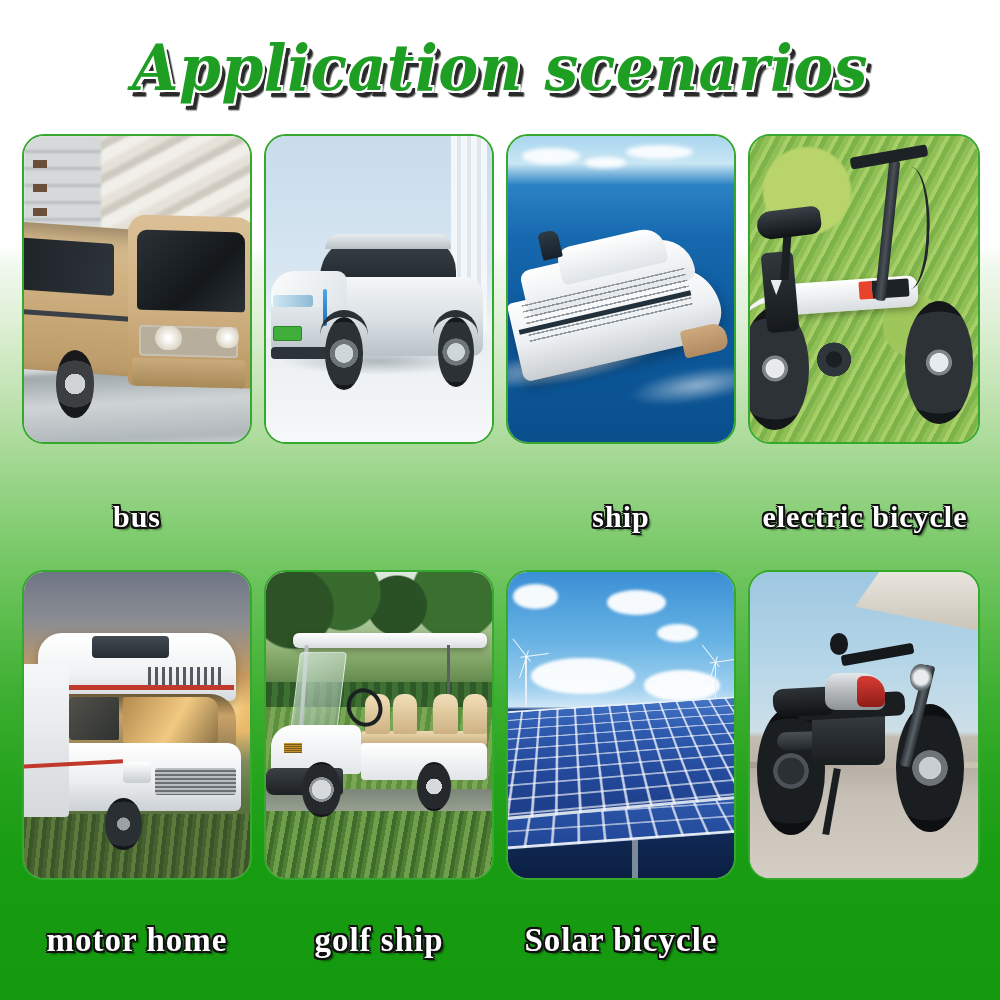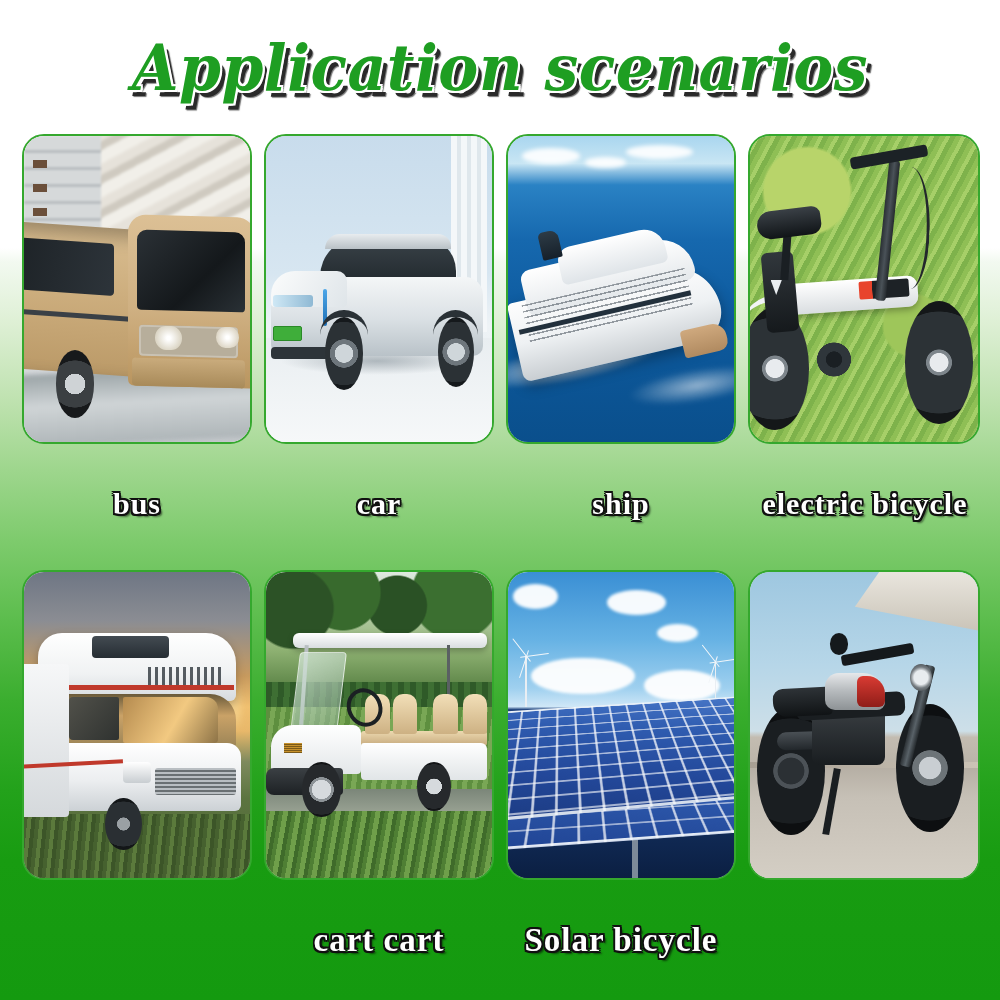--- a/index.html
+++ b/index.html
@@ -69,21 +69,21 @@
     color:#ffffff;
     white-space:nowrap;
     text-shadow:
       -1.6px -1.6px 0 #111, 1.6px -1.6px 0 #111,
       -1.6px  1.6px 0 #111, 1.6px  1.6px 0 #111,
        0 -1.8px 0 #111, 0 1.8px 0 #111,
       -1.8px 0 0 #111, 1.8px 0 0 #111,
        3px 3px 2px rgba(0,0,0,0.55);
     letter-spacing:1px;
   }
-  .cap-r1{top:487px;font-size:30px;}
+  .cap-r1{top:500px;font-size:30px;}
   .cap-r2{top:922px;font-size:33px;}
 
   
 
   
   .sc-bus{background:linear-gradient(160deg,#e9eaec 0%,#dfe1e3 40%,#cfd3d6 75%,#c2c6c9 100%);}
   .bus-bldgL{position:absolute;left:0;top:0;width:34%;height:62%;
     background:repeating-linear-gradient(to bottom,#d6d9da 0px,#d6d9da 14px,#b9bec1 14px,#b9bec1 17px);
     filter:blur(1.2px);}
   .bus-bldgR{position:absolute;left:30%;top:-6%;width:78%;height:64%;
@@ -455,21 +455,20 @@
           <div class="eb-seat"></div>
           <div class="eb-stem"></div>
           <div class="eb-cable"></div>
           <div class="eb-bar"></div>
           <div class="eb-crank"></div>
         </div>
       </div>
     </div>
 
     <div class="caption cap-r1" style="left:22px;width:230px;">bus</div>
-    <div class="caption cap-r1" style="left:264px;width:230px;">car</div>
     <div class="caption cap-r1" style="left:740px;width:250px;">electric  bicycle</div>
     <div class="caption cap-r1" style="left:506px;width:230px;">ship</div>
 
     <div class="cell" style="left:22px;top:570px;width:230px;height:310px;">
       <div class="card">
         <div class="photo sc-rv">
           <div class="rv-sunglow"></div>
           <div class="rv-grass"></div>
           <div class="rv-over"></div>
           <div class="rv-hatch"></div>
@@ -560,17 +559,18 @@
           <div class="mt-tankred"></div>
           <div class="mt-fork"></div>
           <div class="mt-head"></div>
           <div class="mt-bar"></div>
           <div class="mt-mirror"></div>
           <div class="mt-stand"></div>
         </div>
       </div>
     </div>
 
-    <div class="caption cap-r2" style="left:264px;width:230px;">cart cart</div>
+    <div class="caption cap-r2" style="left:14px;width:246px;">motor  home</div>
+    <div class="caption cap-r2" style="left:264px;width:230px;">golf ship</div>
     <div class="caption cap-r2" style="left:506px;width:230px;">Solar  bicycle</div>
 
   </div>
 </div>
 
 </body></html>

